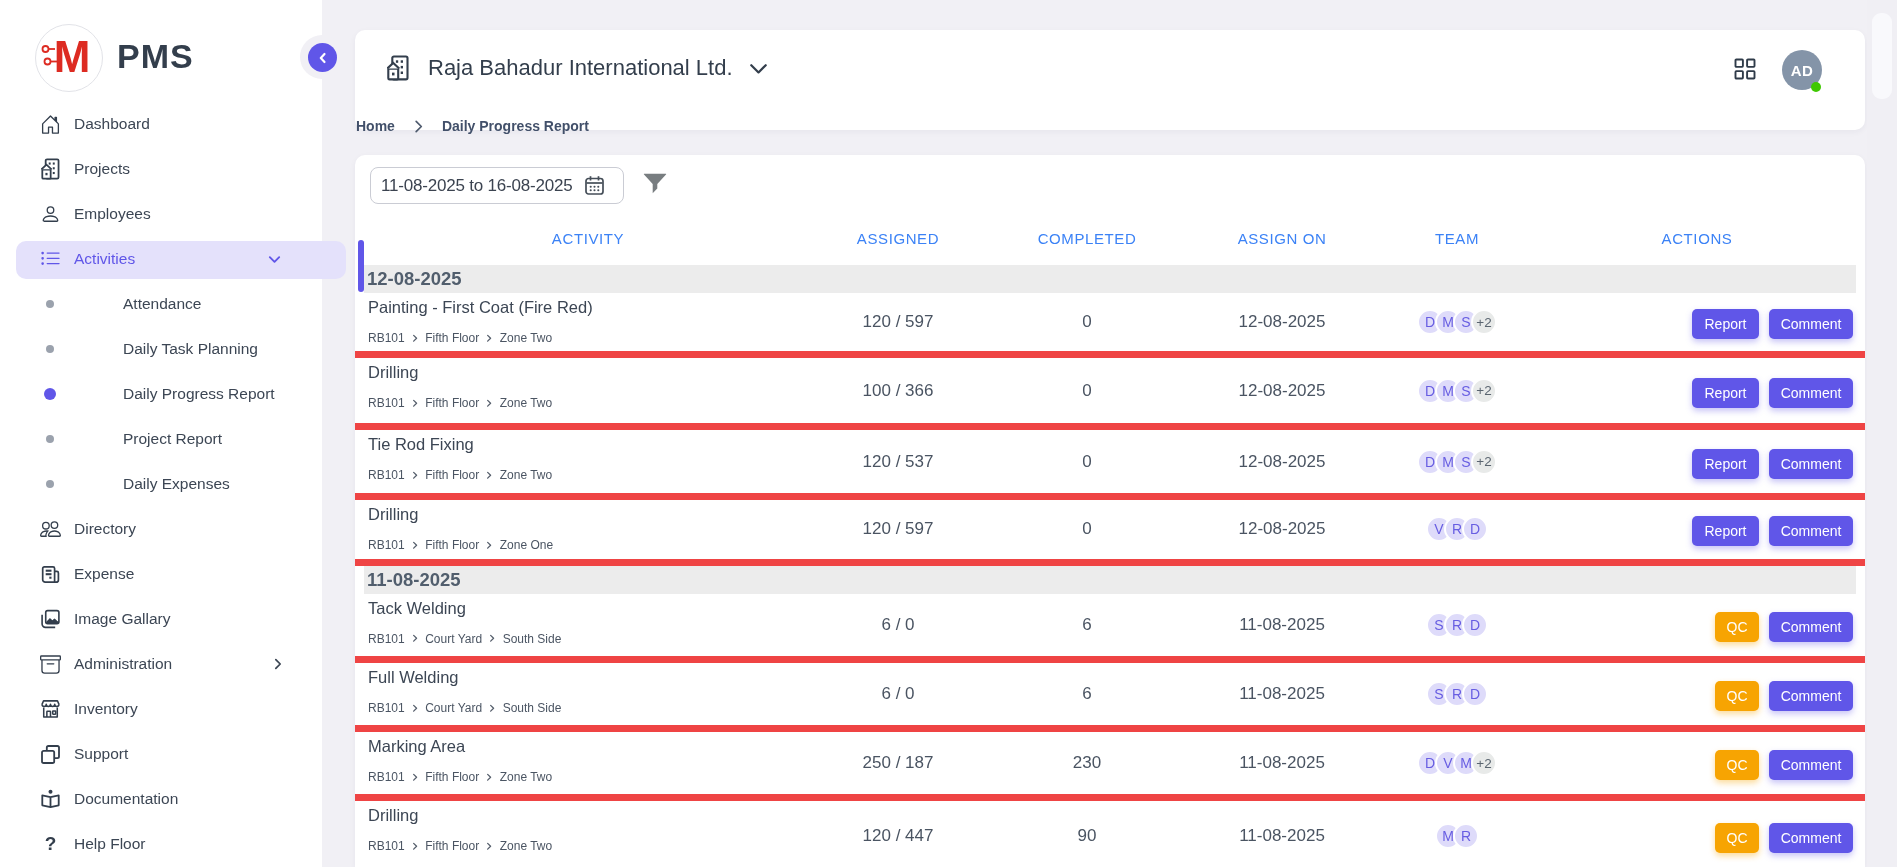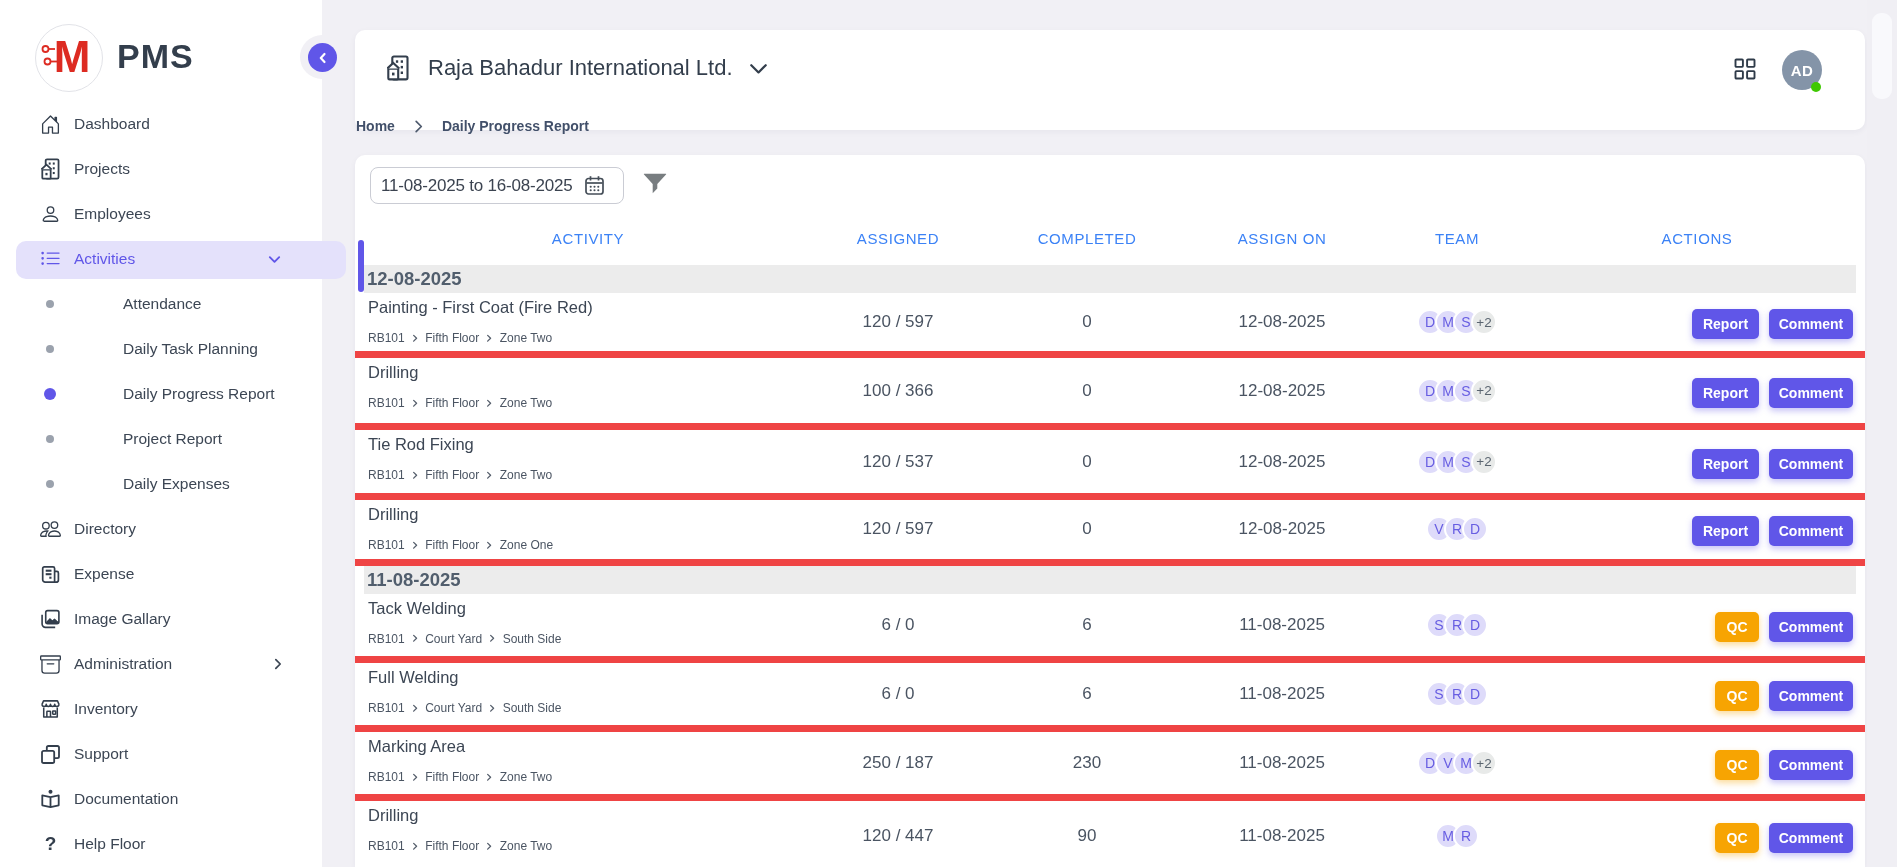--- a/index.html
+++ b/index.html
@@ -57,21 +57,21 @@
 .row:last-child { border-bottom:none; }
 .title { position:absolute; left:13px; top:3px; font-size:16.5px; line-height:22px; color:#3c4654; }
 .sub { position:absolute; left:13px; top:38px; font-size:12px; font-weight:500; color:#4b5563; display:flex; align-items:center; }
 .sub .s { margin:0 6px; color:#555e6b; display:flex; }
 .cellc { position:absolute; top:50%; transform:translate(-50%,-50%); font-size:17px; color:#4a5462; white-space:nowrap; }
 .team { position:absolute; left:1102px; top:50%; transform:translate(-50%,-50%); display:flex; }
 .av { width:26px; height:26px; border-radius:50%; background:#dedbfa; border:2px solid #fff; color:#675de2; font-size:14px; font-weight:500; display:flex; align-items:center; justify-content:center; }
 .av + .av { margin-left:-8px; }
 .av.more { background:#e8eae9; color:#5a6570; font-size:13.5px; font-weight:400; letter-spacing:0px;}
 .acts { position:absolute; right:12px; top:calc(50% + 2px); transform:translateY(-50%); display:flex; gap:10px; }
-.btn { height:30px; border-radius:5px; background:#6056e8; color:#fff; font-size:14px; font-weight:700; display:flex; align-items:center; justify-content:center; box-shadow:0 3px 6px rgba(96,86,232,0.35); }
+.btn { height:30px; border-radius:5px; background:#6056e8; color:#fff; font-size:14px; font-weight:400; display:flex; align-items:center; justify-content:center; box-shadow:0 3px 6px rgba(96,86,232,0.35); }
 .btn.rep { width:67px; }
 .btn.com { width:84px; }
 .btn.qc { width:44px; background:#f7a402; box-shadow:0 3px 6px rgba(247,164,2,0.4); }
 
 #sbtrack { position:absolute; right:0; top:0; width:30px; height:867px; background:#f0eff4; }
 #sbthumb { position:absolute; right:5px; top:13px; width:20px; height:86px; background:#f9f9fc; border-radius:9px; }
 svg { display:block; }
 </style>
 </head>
 <body>

